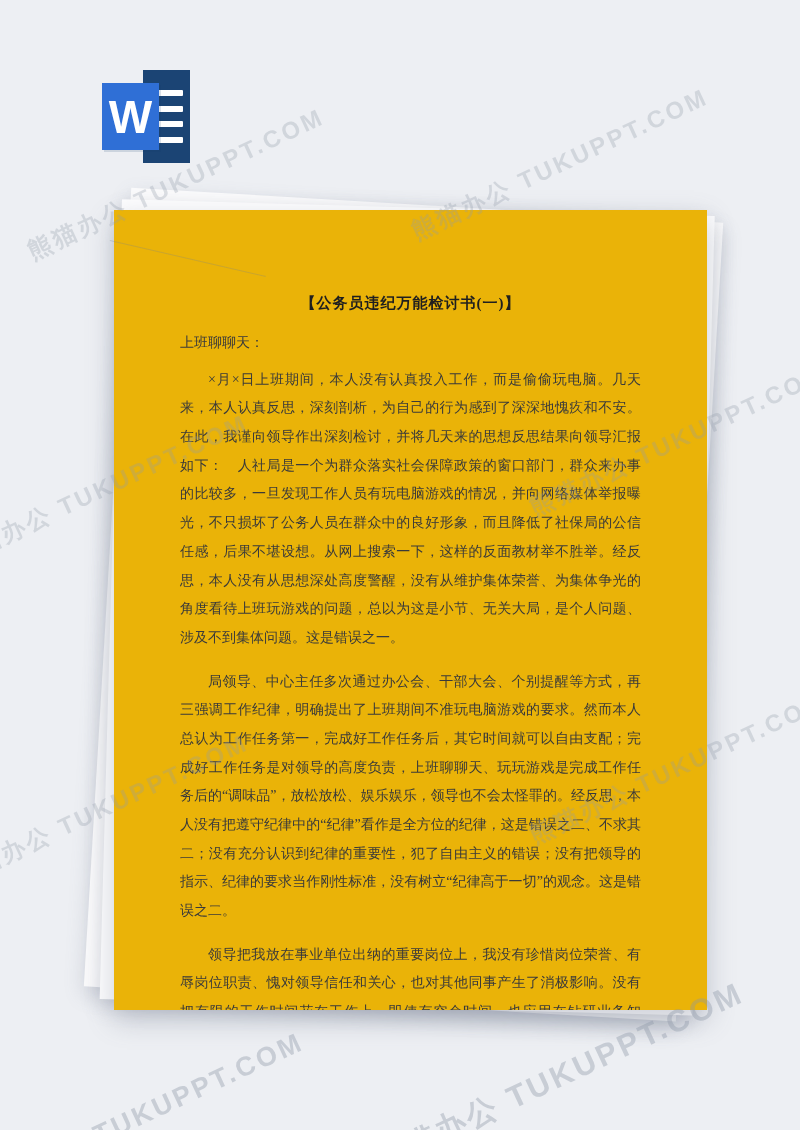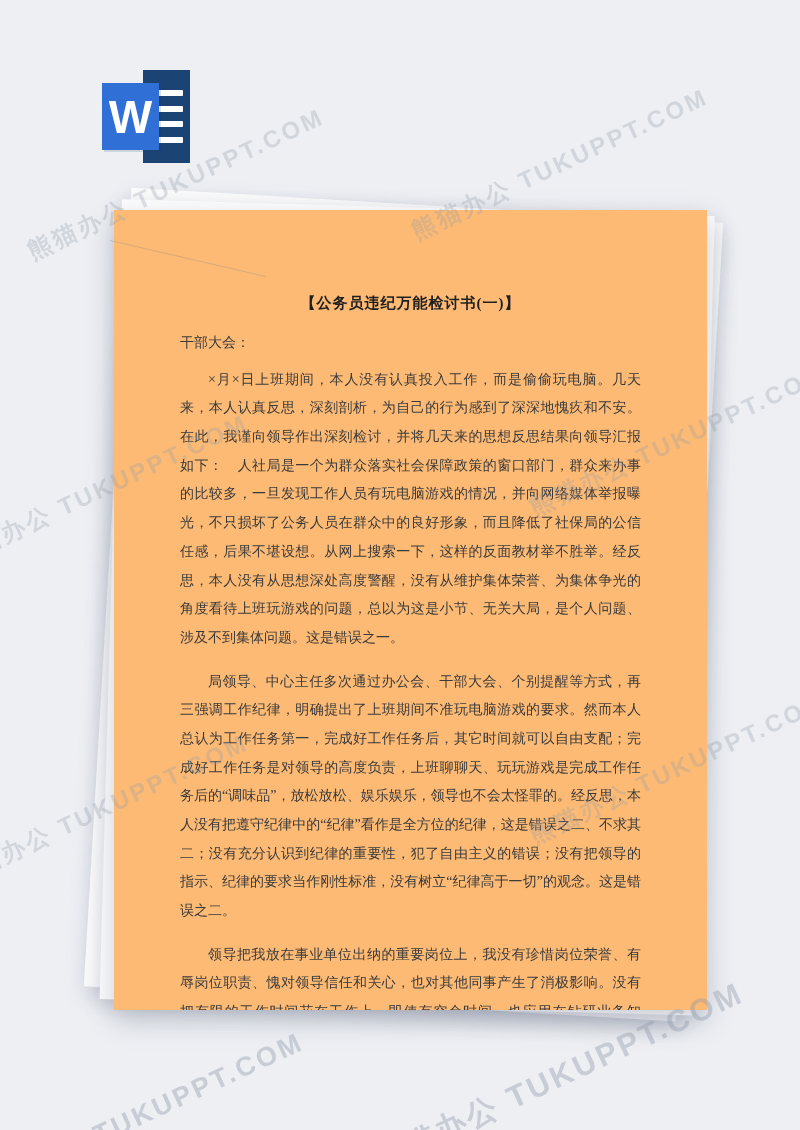--- a/index.html
+++ b/index.html
@@ -33,21 +33,21 @@
 
   .header-title {
     position:absolute; left:263px; top:86px;
     font-size:38px; font-weight:700; letter-spacing:2px;
     color:#2d6ed3; line-height:1.2; white-space:nowrap;
   }
 
   
   .paper-stack { position:absolute; left:114px; top:210px; width:593px; height:800px; z-index:3; }
   .sheet {
-    position:absolute; inset:0; background:#fdba74;
+    position:absolute; inset:0; background:#eab308;
     box-shadow:0 10px 26px rgba(100,110,130,.32);
   }
   .sheet.back2 { transform:rotate(3.4deg); transform-origin:65% 35%; background:#fbfbfc; box-shadow:0 8px 20px rgba(100,110,130,.22); }
   .sheet.back1 { transform:rotate(1.6deg); transform-origin:65% 35%; background:#fdfdfe; box-shadow:0 8px 20px rgba(100,110,130,.22); }
   .sheet.main::before {
     content:""; position:absolute; left:-4px; top:30px; width:160px; height:1px;
     background:rgba(120,128,142,.28);
     transform:rotate(13deg); transform-origin:left top;
   }
 
@@ -108,20 +108,20 @@
     <div class="w-part">W</div>
   </div>
 </div>
 
 <div class="paper-stack">
   <div class="sheet back2"></div>
   <div class="sheet back1"></div>
   <div class="sheet main">
     <div class="paper-content">
       <div class="doc-title">【公务员违纪万能检讨书(一)】</div>
-      <div class="salutation">干部大会：</div>
+      <div class="salutation">上班聊聊天：</div>
       <p class="doc-para">×月×日上班期间，本人没有认真投入工作，而是偷偷玩电脑。几天来，本人认真反思，深刻剖析，为自己的行为感到了深深地愧疚和不安。在此，我谨向领导作出深刻检讨，并将几天来的思想反思结果向领导汇报如下：　人社局是一个为群众落实社会保障政策的窗口部门，群众来办事的比较多，一旦发现工作人员有玩电脑游戏的情况，并向网络媒体举报曝光，不只损坏了公务人员在群众中的良好形象，而且降低了社保局的公信任感，后果不堪设想。从网上搜索一下，这样的反面教材举不胜举。经反思，本人没有从思想深处高度警醒，没有从维护集体荣誉、为集体争光的角度看待上班玩游戏的问题，总以为这是小节、无关大局，是个人问题、涉及不到集体问题。这是错误之一。</p>
       <p class="doc-para">局领导、中心主任多次通过办公会、干部大会、个别提醒等方式，再三强调工作纪律，明确提出了上班期间不准玩电脑游戏的要求。然而本人总认为工作任务第一，完成好工作任务后，其它时间就可以自由支配；完成好工作任务是对领导的高度负责，上班聊聊天、玩玩游戏是完成工作任务后的“调味品”，放松放松、娱乐娱乐，领导也不会太怪罪的。经反思，本人没有把遵守纪律中的“纪律”看作是全方位的纪律，这是错误之二、不求其二；没有充分认识到纪律的重要性，犯了自由主义的错误；没有把领导的指示、纪律的要求当作刚性标准，没有树立“纪律高于一切”的观念。这是错误之二。</p>
       <p class="doc-para">领导把我放在事业单位出纳的重要岗位上，我没有珍惜岗位荣誉、有辱岗位职责、愧对领导信任和关心，也对其他同事产生了消极影响。没有把有限的工作时间花在工作上，即使有空余时间，也应用在钻研业务知识、提高会计专业技能上。现在网络上良莠不齐，既有丰富的知识宝库，也有耗时的游戏视频，本人没有充分发挥网络信息优势，积极获取政治、经济、文化、科学知识，而是把宝贵的时间花在无聊的毫无意义的事情上，说明心智还不够成熟，工作责任心、进取心还不够强。这是错误之三。</p>
 
     </div>
   </div>
 </div>
 
 </body></html>

